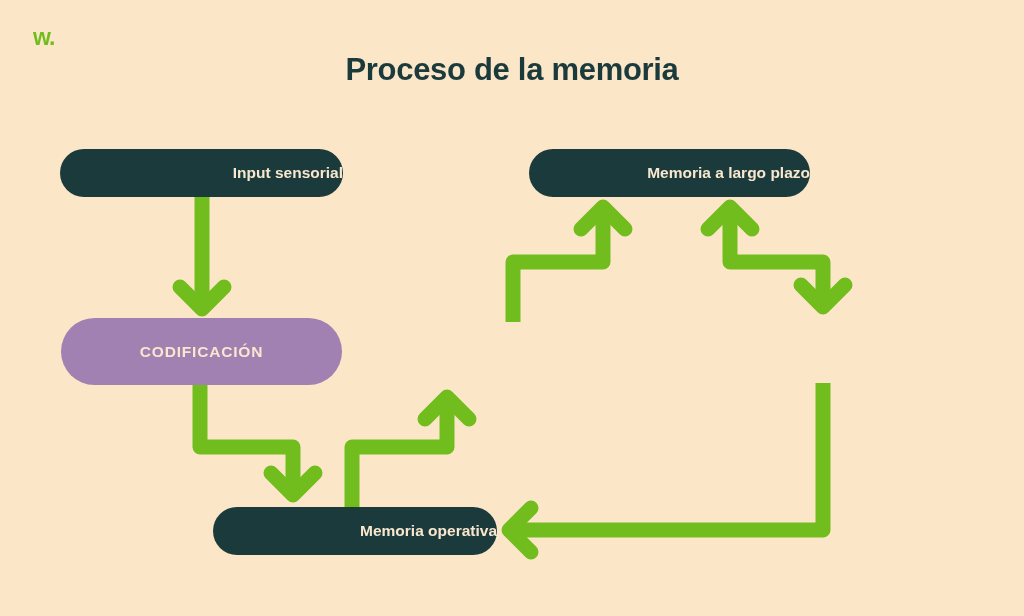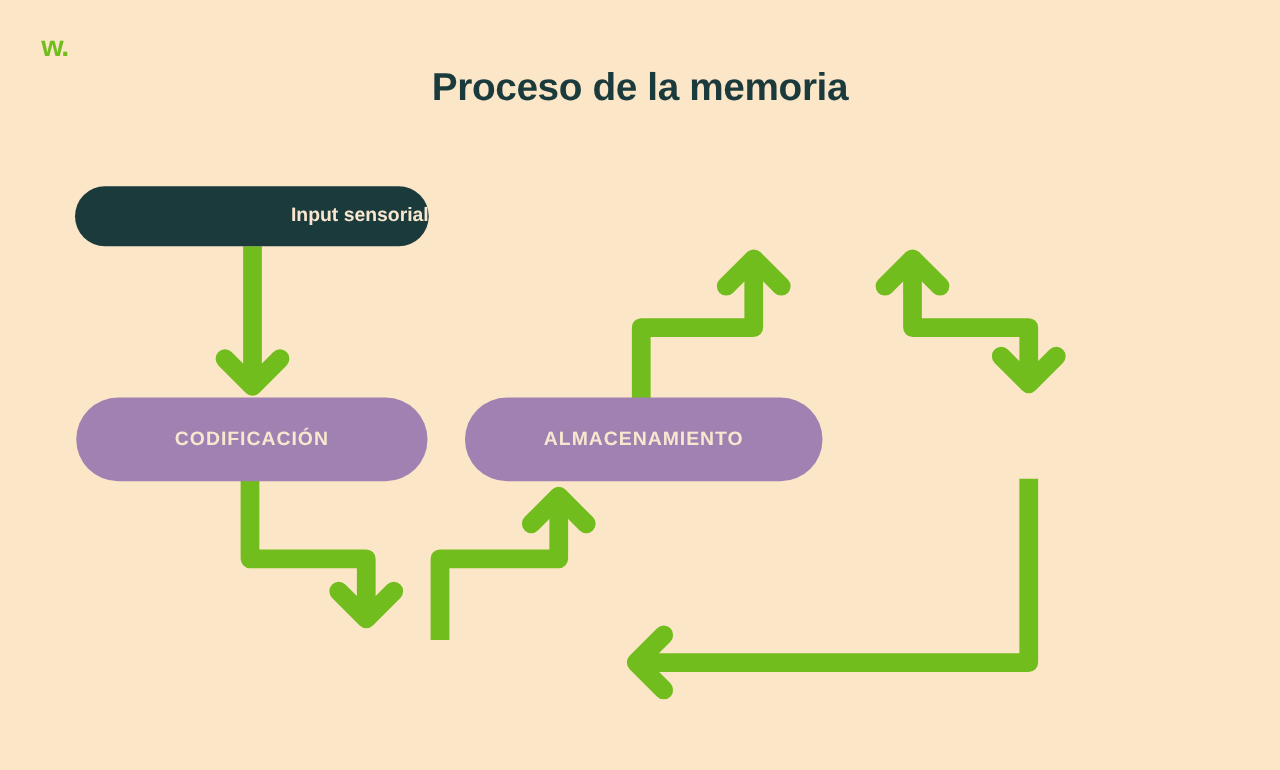--- a/index.html
+++ b/index.html
@@ -90,24 +90,27 @@
     <g>
       <polyline class="stem" points="823,383 823,530 511,530"></polyline>
       <polyline class="head" points="531,508 509,530 531,552"></polyline>
     </g>
   </svg>
 
   <div class="node dark" id="n-input">
     <span>Input sensorial</span>
   </div>
 
+  <div class="node dark" id="n-largo-plazo">
+    <span>Memoria a largo plazo</span>
+  </div>
 
   <div class="node purple" id="n-codificacion">
     <span>CODIFICACIÓN</span>
   </div>
 
-  <div class="node purple" id="n-almacenamiento">
-    <span>ALMACENAMIENTO</span>
-  </div>
 
 
+  <div class="node dark" id="n-operativa">
+    <span>Memoria operativa</span>
+  </div>
 
 </div>
 
 </body></html>

